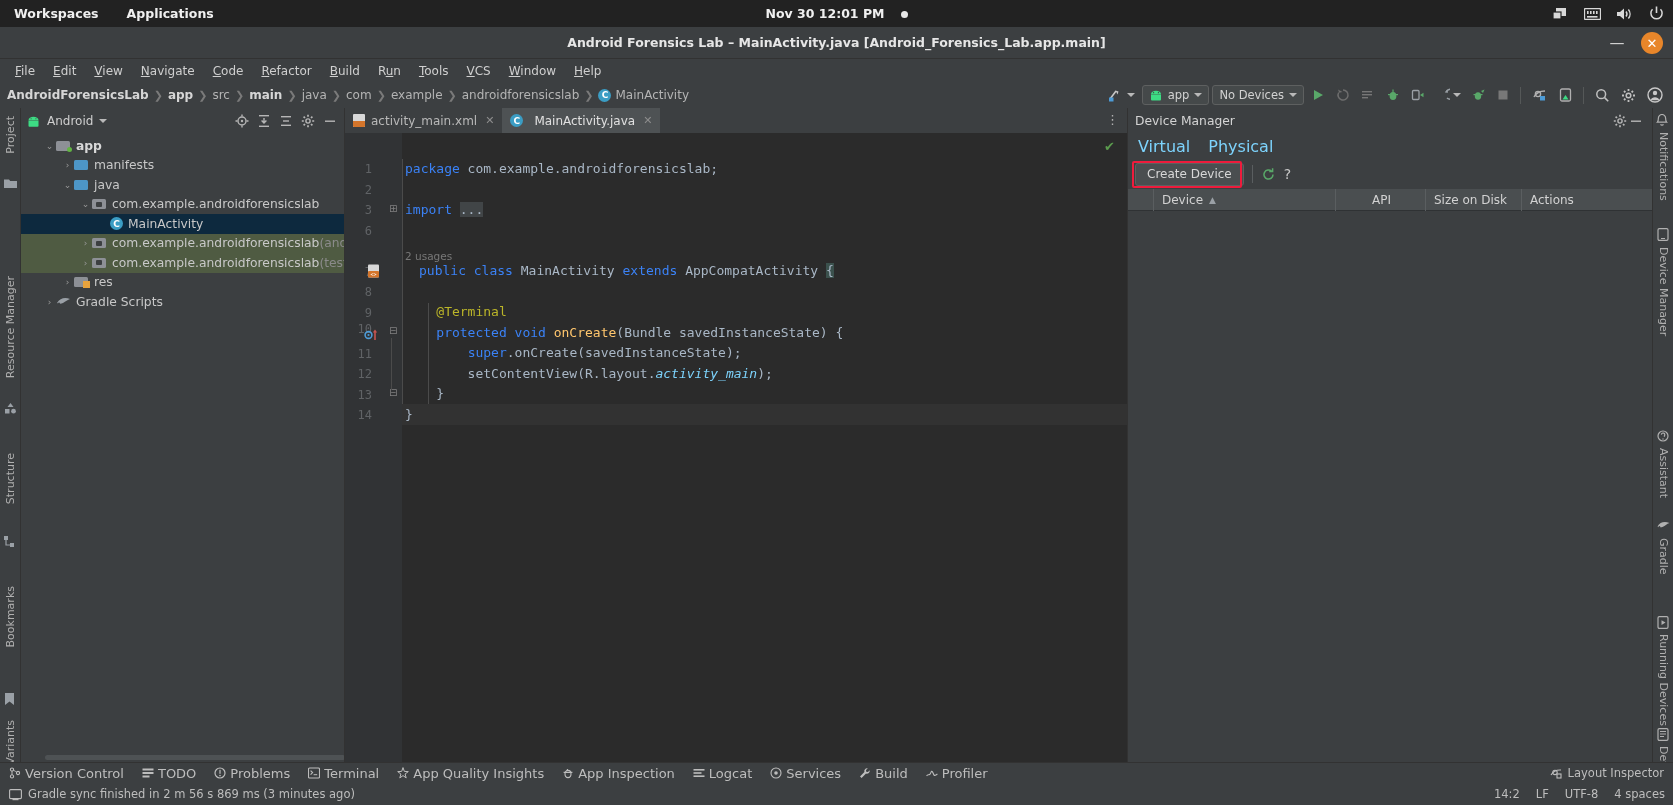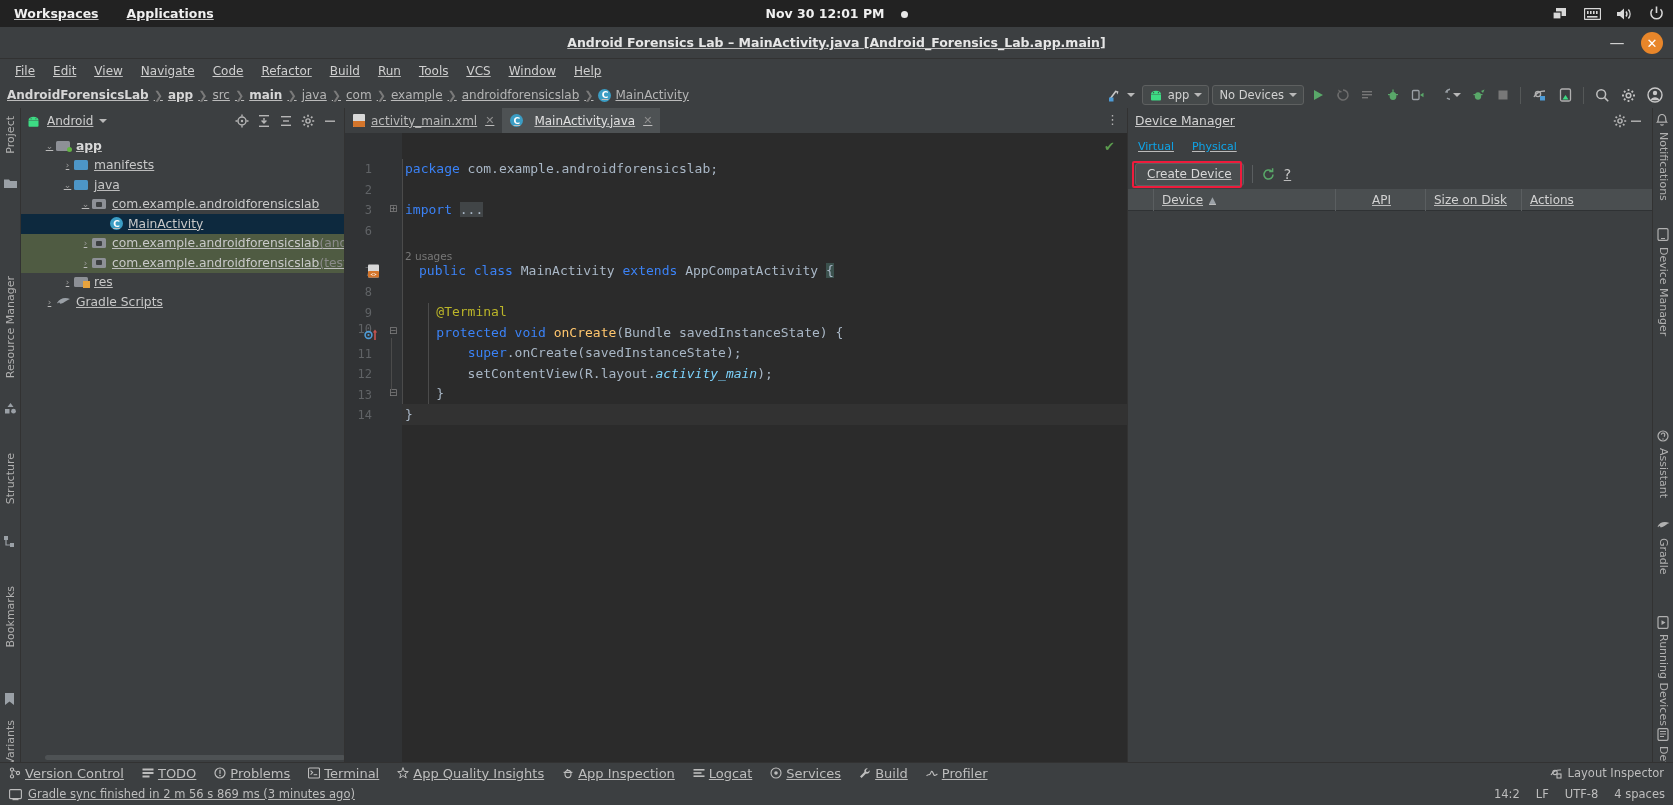--- a/index.html
+++ b/index.html
@@ -4,21 +4,21 @@
 <style>
   * { box-sizing: border-box; margin: 0; padding: 0; }
   html, body {
     width: 1673px; height: 805px;
     background: #2b2b2b;
     font-family: "DejaVu Sans", "Liberation Sans", sans-serif;
     font-size: 12px;
     color: #bbbbbb;
     overflow: hidden;
   }
-  .app { position: relative; width: 1673px; height: 805px; display: flex; flex-direction: column; text-decoration: underline; }
+  .app { position: relative; width: 1673px; height: 805px; display: flex; flex-direction: column; }
 
   
   .os-bar {
     height: 27px; background: #222222; display: flex; align-items: center;
     flex: 0 0 27px; color: #e8e8e8; position: relative;
   }
   .os-bar .os-item { font-weight: bold; font-size: 12.5px; padding: 0 14px; color:#f0f0f0; }
   .os-center {
     position: absolute; left: 0; right: 0; text-align: center;
     font-weight: bold; font-size: 12.5px; color: #f0f0f0; pointer-events: none;
@@ -136,21 +136,21 @@
   .check { position: absolute; right: 12px; top: 6px; color: #5b9b4e; font-size: 13px; }
   .bottomline { position:absolute; left:0; right:0; height:20.5px; background:#323232; }
 
   
   .devpanel { width: 525px; flex: 0 0 525px; background: #3c3f41; display: flex; flex-direction: column; border-left:1px solid #323232;}
   .dev-head { height: 26px; display: flex; align-items: center; padding: 0 7px; background:#3c3f41;}
   .dev-head .t { font-size: 12.3px; color: #d4d4d4; }
   .dev-head .sp { flex: 1; }
   .dev-head .hi { color: #b6b6b6; width: 16px; text-align:center; }
   .dev-tabs { height: 25px; display: flex; align-items: center; padding-left: 10px; gap: 18px; }
-  .dev-tabs .dt { font-size: 11px; color: #0ea5e9; }
+  .dev-tabs .dt { font-size: 16px; color: #7dd3fc; }
   .dev-toolbar { height: 30px; display: flex; align-items: center; padding-left: 7px; gap: 8px; position: relative;}
   .cdbtn { height: 23px; border: 1px solid #5e6060; background: #4a4e50; border-radius: 3px;
      display:flex; align-items:center; padding: 0 11px; font-size: 12px; color: #d8d8d8;}
   .hlbox { position: absolute; border: 2px solid #ef1b3c; border-radius: 2px; pointer-events: none; }
   .dev-table-head { height: 22px; background: #4a4e50; display: flex; align-items: center; font-size: 12px; color: #d2d2d2; border-bottom:1px solid #2f3234;}
   .th { padding: 0 8px; border-right: 1px solid #5a5e60; height: 22px; display: flex; align-items: center; }
   .dev-body { flex: 1; background: #3c3f41; display:flex; flex-direction:column; align-items:center; justify-content:flex-start; padding-top: 195px;}
   .dev-empty { text-align:center; font-size:12.5px; color:#8a8f91; line-height: 21px; max-width: 330px;}
   .dev-link { color: #4d9bd6; font-size: 12.5px; margin-top: 6px; }
 

